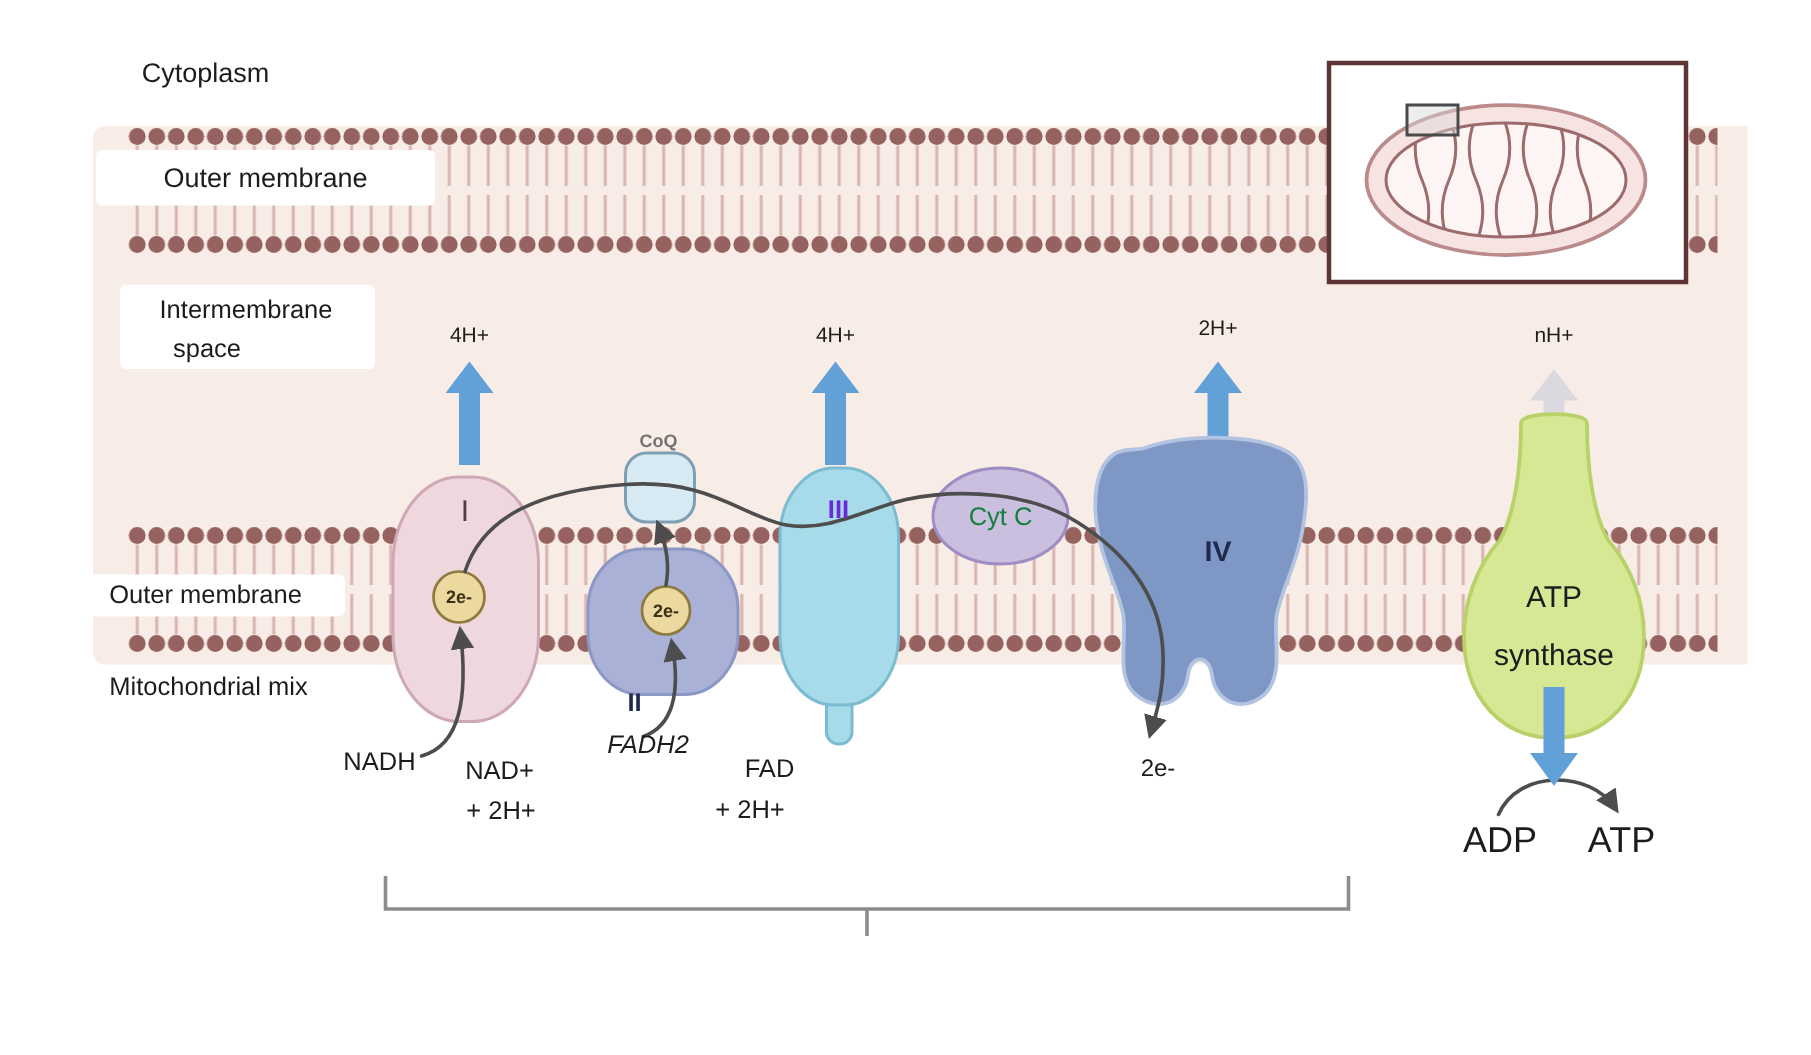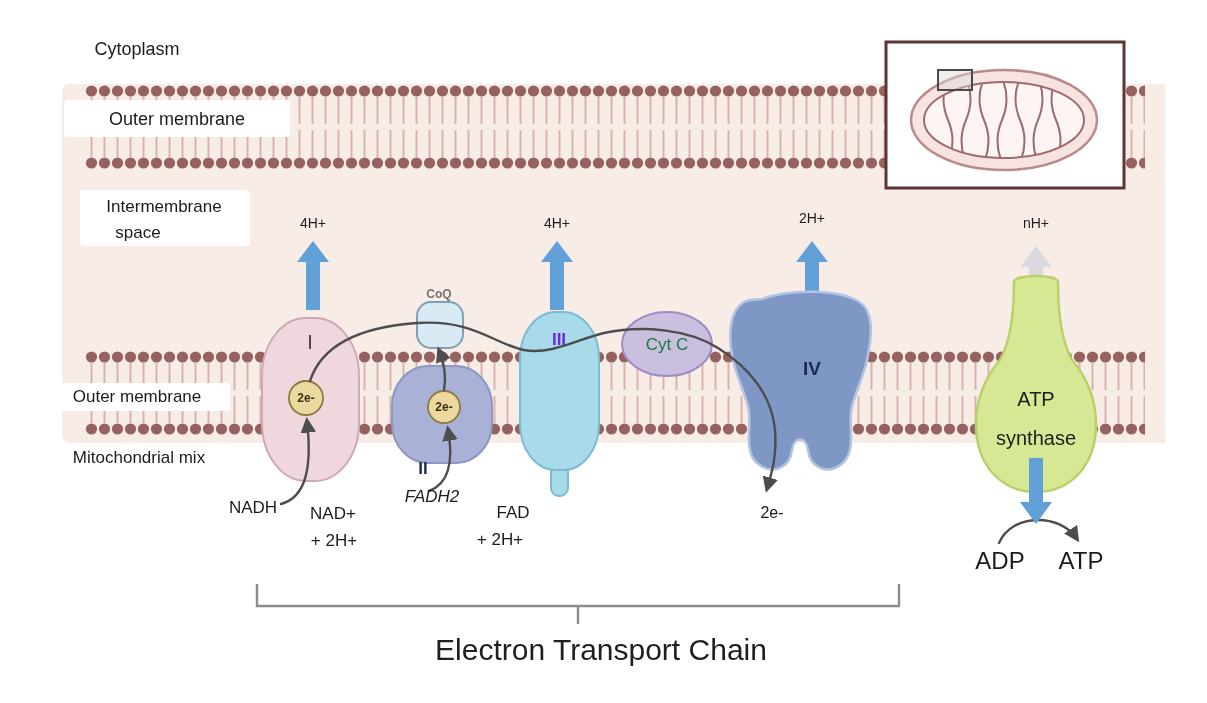--- a/index.html
+++ b/index.html
@@ -134,15 +134,14 @@
 
   <div class="lbl f17" style="left:253px; top:508px;">NADH</div>
   <div class="lbl f17" style="left:333px; top:514px;">NAD+</div>
   <div class="lbl f17" style="left:334px; top:541px;">+ 2H+</div>
   <div class="lbl f17" style="left:432px; top:497px;font-style:italic;">FADH2</div>
   <div class="lbl f17" style="left:513px; top:513px;">FAD</div>
   <div class="lbl f17" style="left:500px; top:540px;">+ 2H+</div>
   <div class="lbl f20" style="left:1000px; top:561px;">ADP</div>
   <div class="lbl f20" style="left:1081px; top:561px;">ATP</div>
 
-  <div class="lbl title" style="left:601px; top:650px;">Electron Transport Chain</div>
 
 </div>
 
 </body></html>

